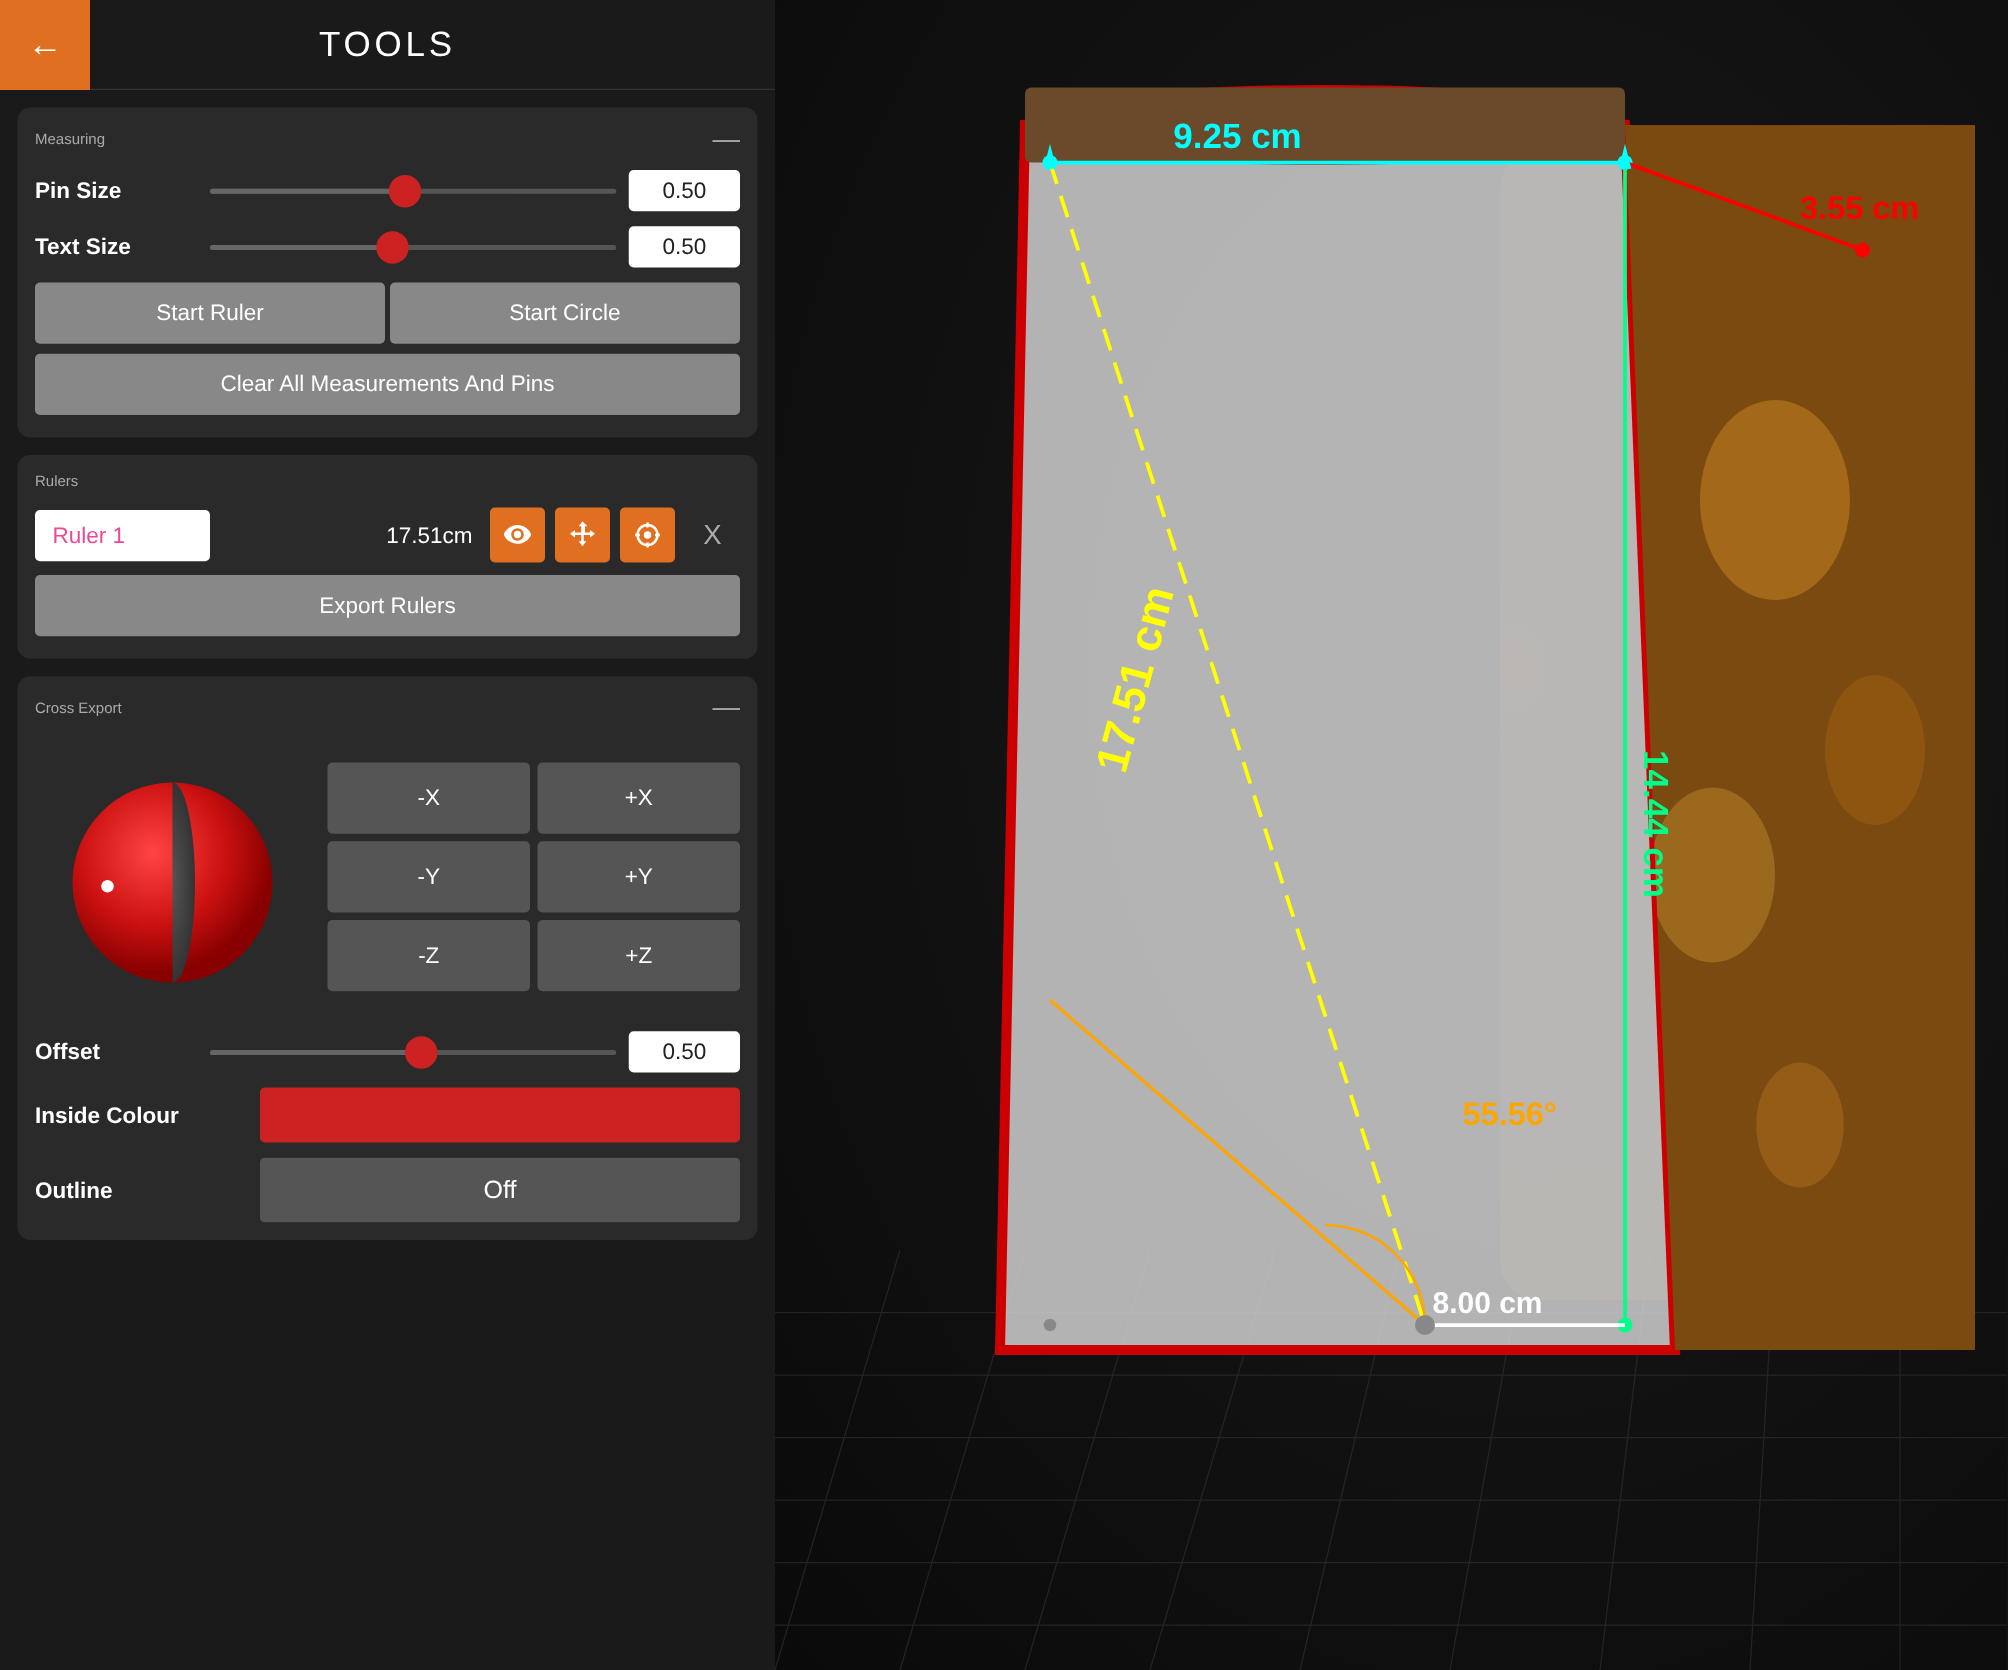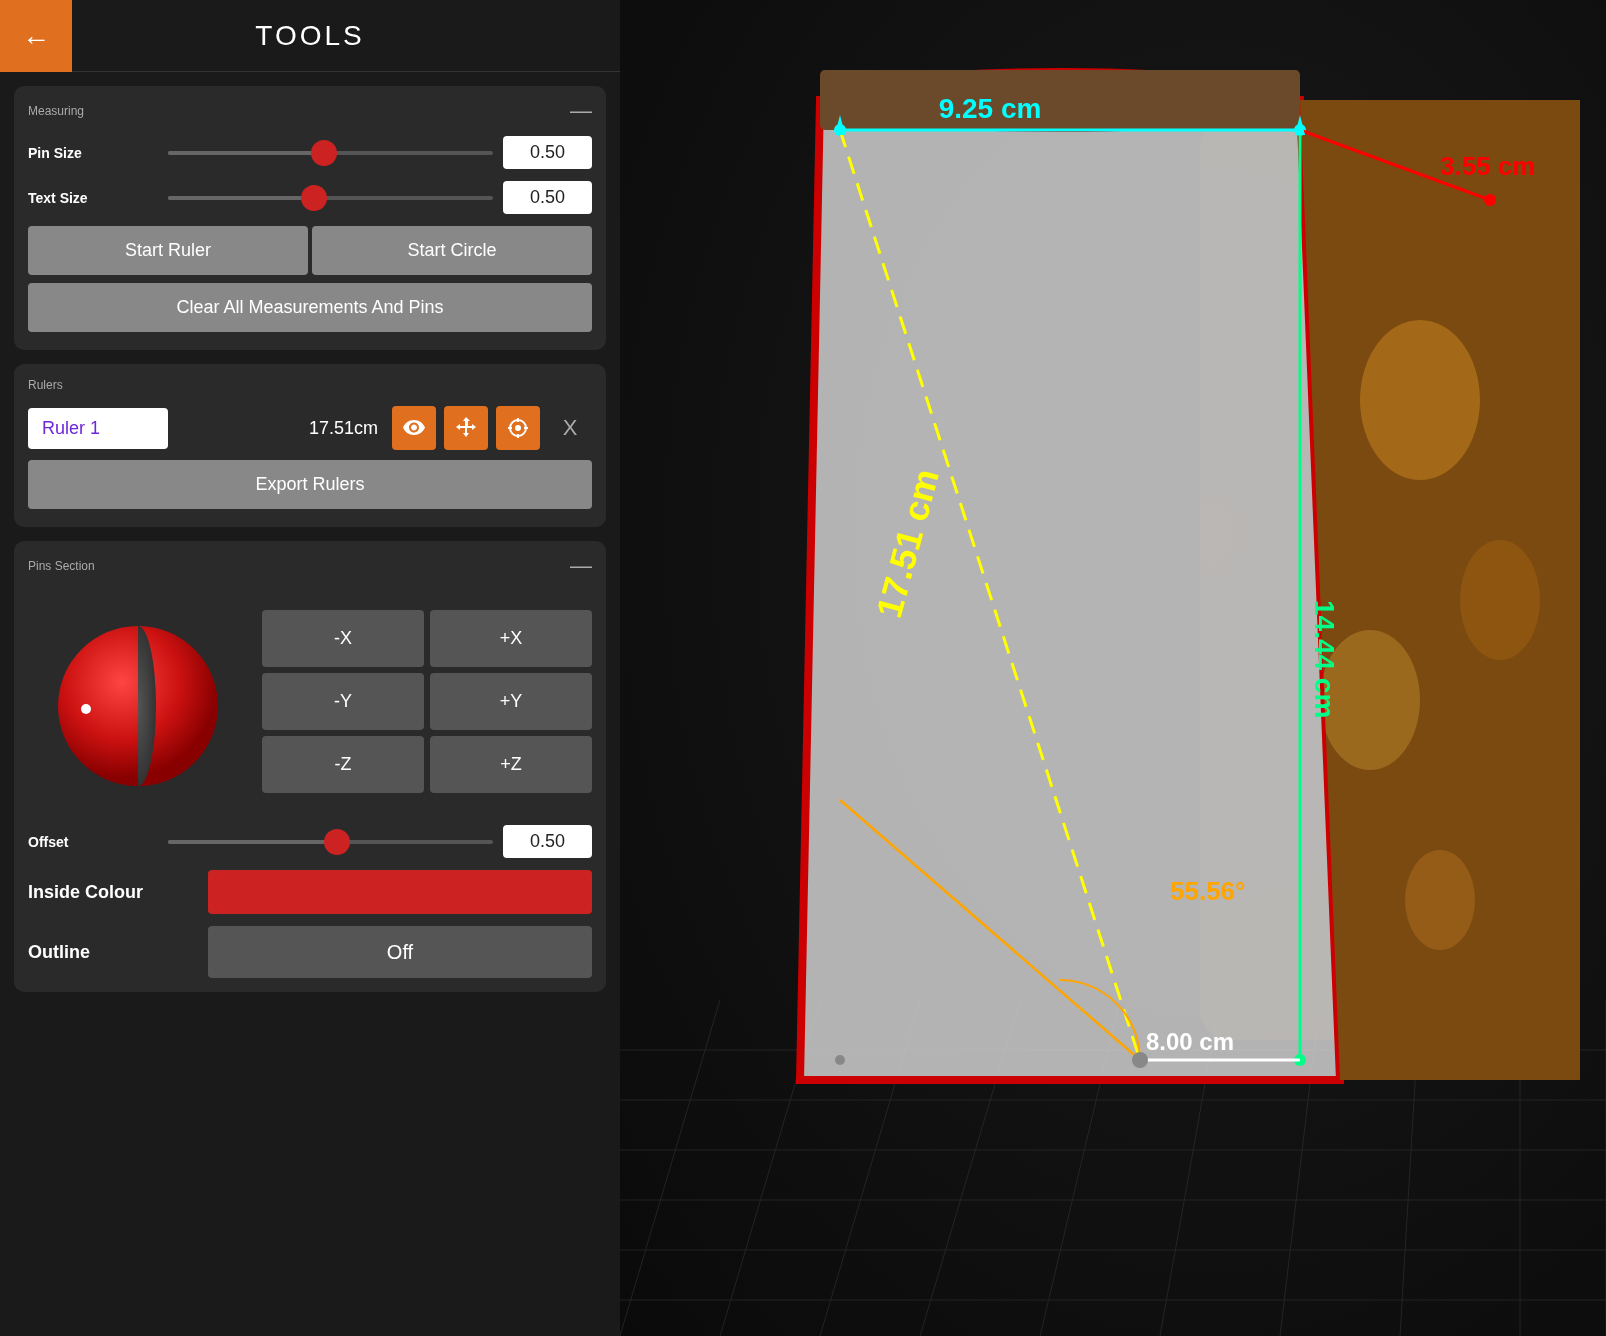--- a/index.html
+++ b/index.html
@@ -84,21 +84,21 @@
     }
 
     
     .slider-row {
       display: flex;
       align-items: center;
       margin-bottom: 12px;
     }
     .slider-label {
       color: white;
-      font-size: 14px;
+      font-size: 18px;
       font-weight: 600;
       width: 130px;
       flex-shrink: 0;
     }
     .slider-container {
       flex: 1;
       position: relative;
       height: 24px;
       display: flex;
       align-items: center;
@@ -173,21 +173,21 @@
 
     
     .ruler-row {
       display: flex;
       align-items: center;
       gap: 8px;
       margin-bottom: 10px;
     }
     .ruler-name-input {
       background: white;
-      color: #6d28d9;
+      color: #ec4899;
       border: none;
       border-radius: 4px;
       padding: 10px 14px;
       font-size: 18px;
       width: 140px;
     }
     .ruler-measurement {
       color: white;
       font-size: 18px;
       flex: 1;
@@ -411,21 +411,21 @@
         </svg>
       </button>
       <button class="ruler-x-btn">X</button>
     </div>
 
     <button class="btn-full">Export Rulers</button>
   </div>
 
   <div class="section">
     <div class="section-header">
-      <span class="section-title">Pins Section</span>
+      <span class="section-title">Cross Export</span>
       <span class="section-minimize">—</span>
     </div>
 
     <div class="cross-section-body">
 
       <div class="hemisphere-container">
         <svg class="hemisphere-svg" viewBox="0 0 200 200">
           <defs>
             <radialGradient id="sphereGrad" cx="40%" cy="35%" r="60%">
               <stop offset="0%" stop-color="#ff4444"></stop>

